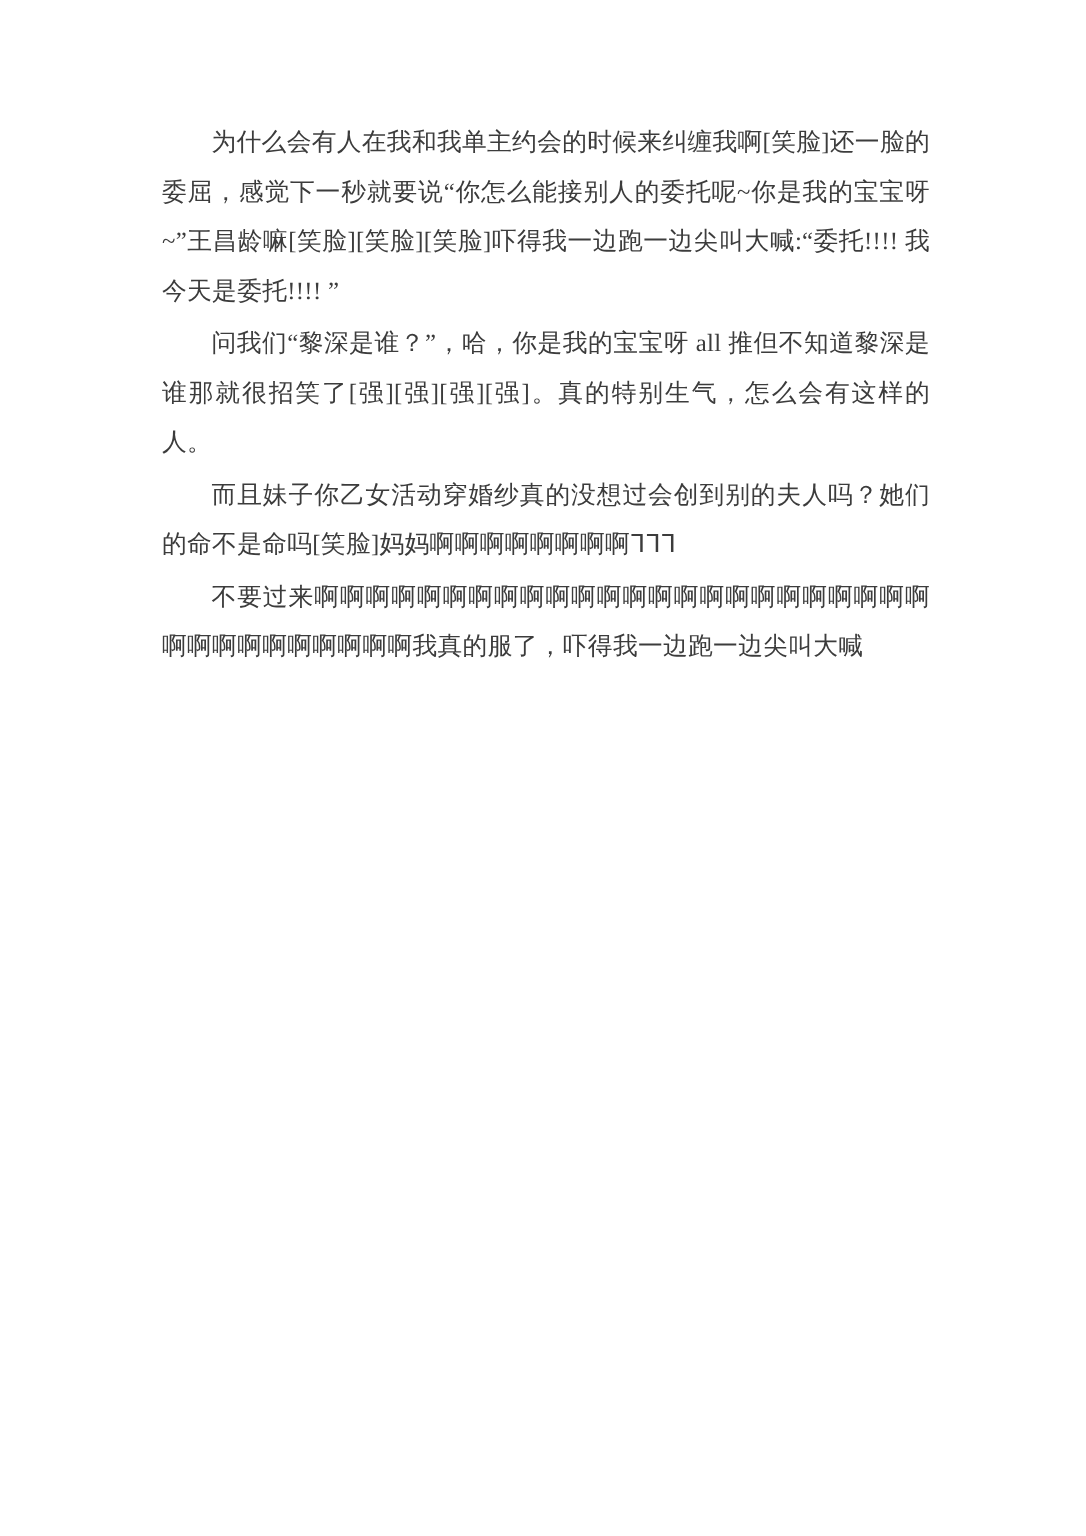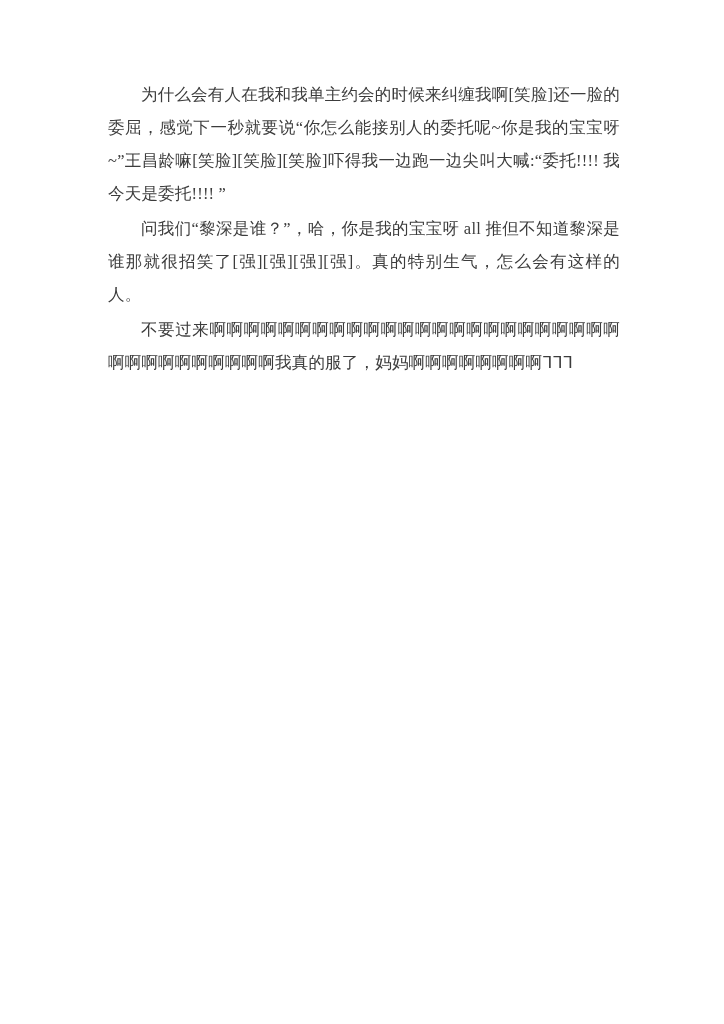--- a/index.html
+++ b/index.html
@@ -41,15 +41,16 @@
   }
   .para.p-first { margin-top: 0; }
 </style>
 </head>
 <body>
 
 <div class="page">
   <div class="doc-body">
     <p class="para p-first">为什么会有人在我和我单主约会的时候来纠缠我啊[笑脸]还一脸的委屈，感觉下一秒就要说“你怎么能接别人的委托呢~你是我的宝宝呀~”王昌龄嘛[笑脸][笑脸][笑脸]吓得我一边跑一边尖叫大喊:“委托!!!! 我今天是委托!!!!  ”</p>
     <p class="para">问我们“黎深是谁？”，哈，你是我的宝宝呀 all 推但不知道黎深是谁那就很招笑了[强][强][强][强]。真的特别生气，怎么会有这样的人。</p>
-    <p class="para">不要过来啊啊啊啊啊啊啊啊啊啊啊啊啊啊啊啊啊啊啊啊啊啊啊啊啊啊啊啊啊啊啊啊啊啊我真的服了，妈妈啊啊啊啊啊啊啊啊ᒣᒣᒣ</p>
+    <p class="para">而且妹子你乙女活动穿婚纱真的没想过会创到别的夫人吗？她们的命不是命吗[笑脸]妈妈啊啊啊啊啊啊啊啊ᒣᒣᒣ</p>
+    <p class="para">不要过来啊啊啊啊啊啊啊啊啊啊啊啊啊啊啊啊啊啊啊啊啊啊啊啊啊啊啊啊啊啊啊啊啊啊我真的服了，吓得我一边跑一边尖叫大喊</p>
   </div>
 </div>
 
 </body></html>

